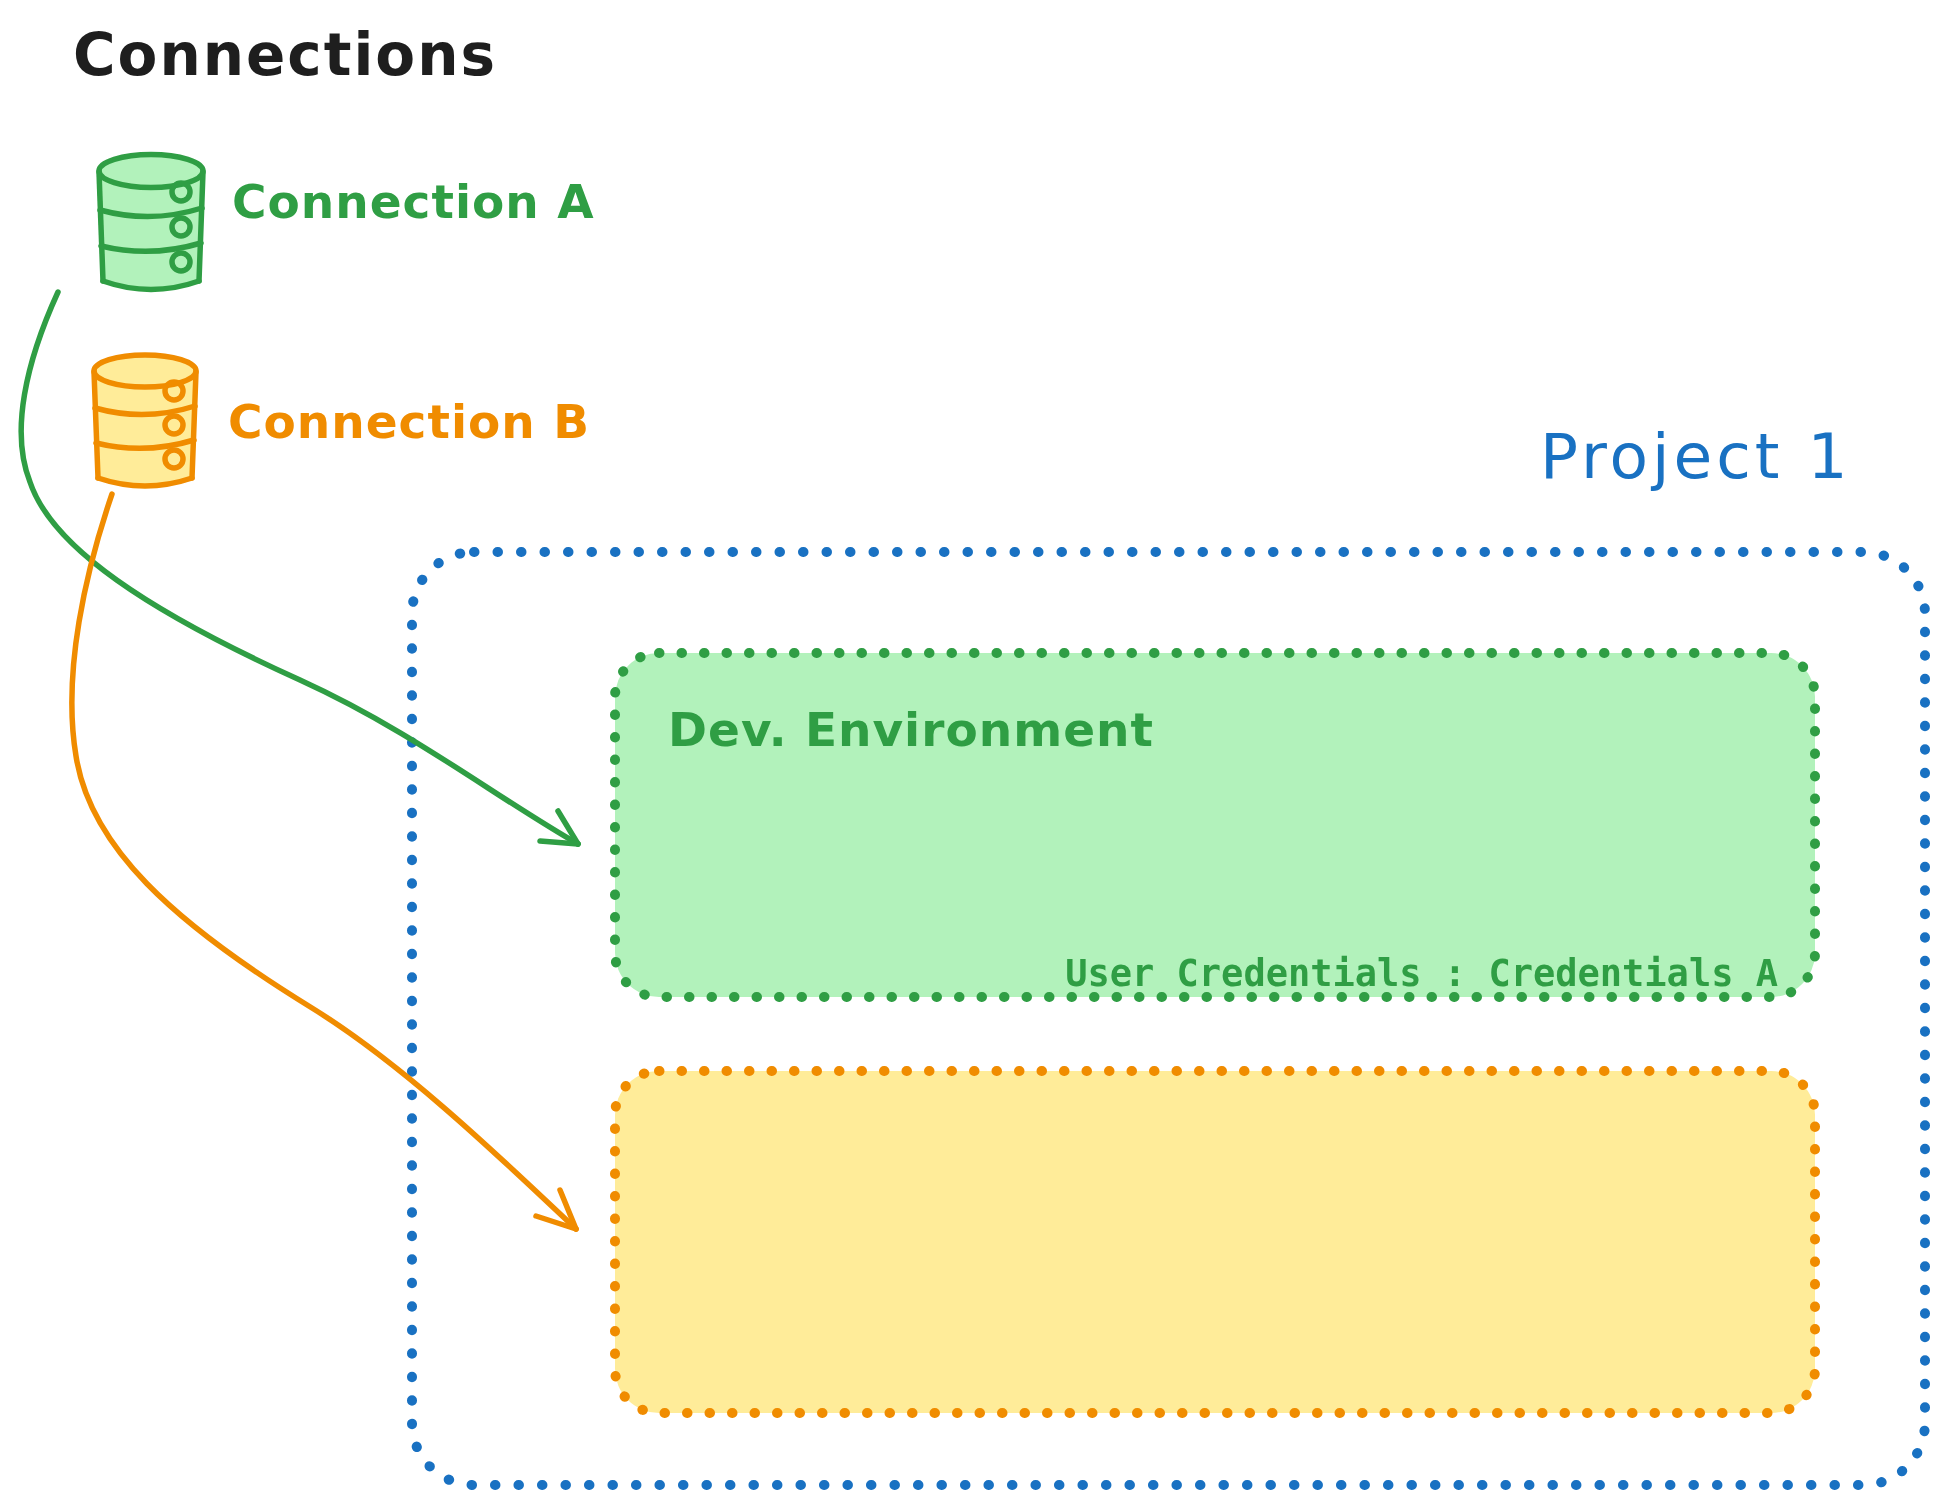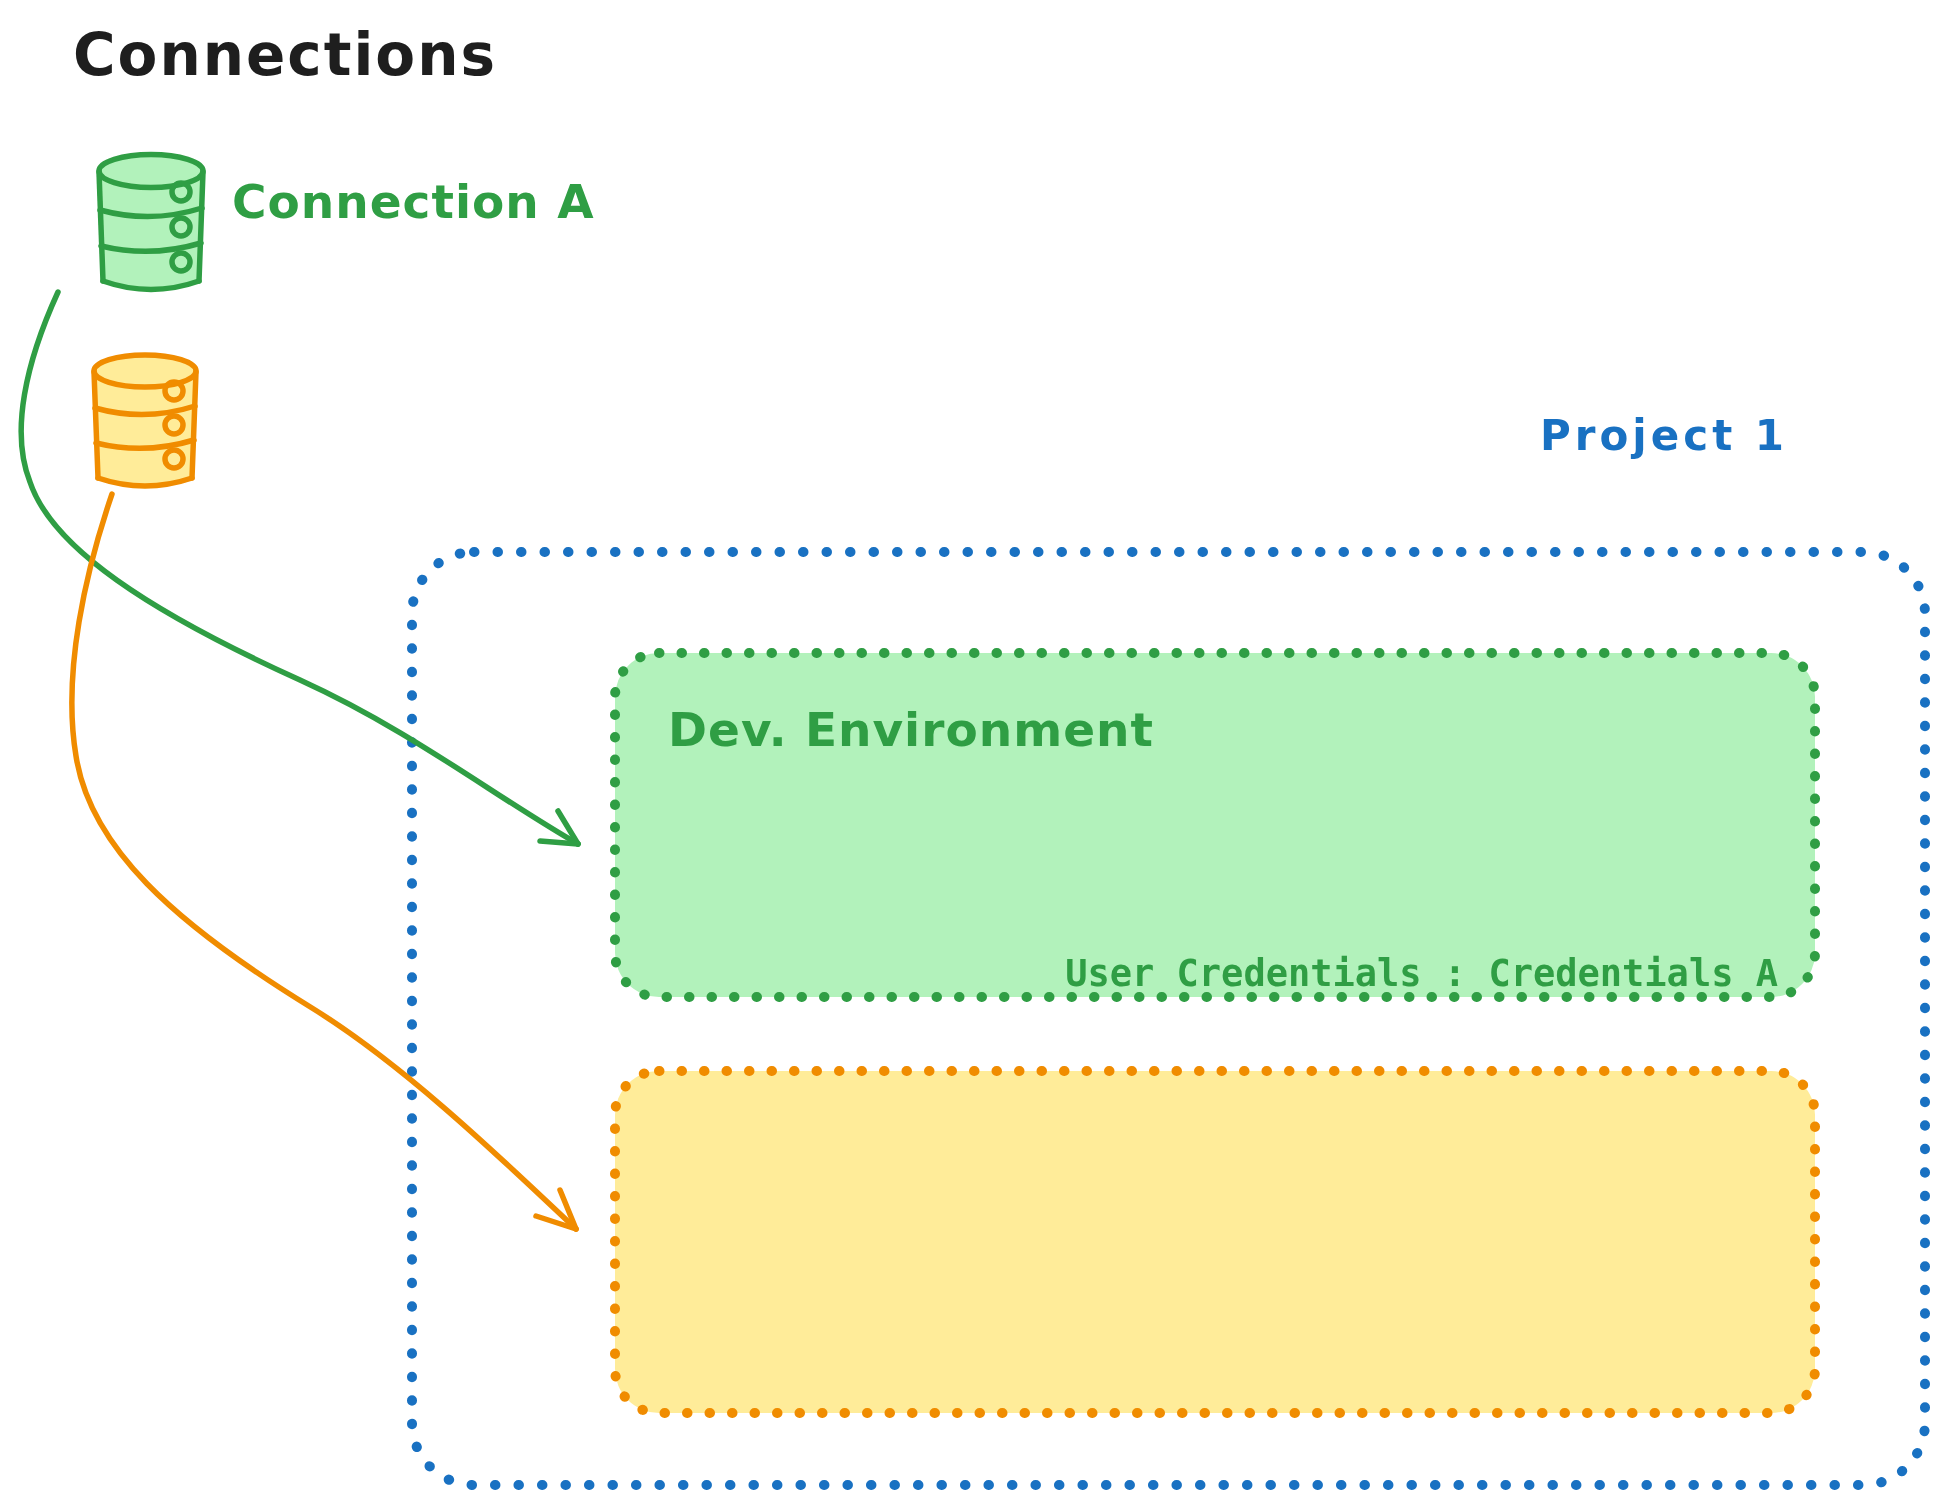--- a/index.html
+++ b/index.html
@@ -34,23 +34,23 @@
     color: #2f9e44;
     letter-spacing: 1px;
   }
   .conn-b-label {
     left: 228px; top: 396px;
     font-size: 47px;
     color: #f08c00;
     letter-spacing: 1px;
   }
   .project-title {
-    left: 1540px; top: 413px;
-    font-size: 42px;
-    font-weight: 700;
+    left: 1540px; top: 422px;
+    font-size: 63px;
+    font-weight: 400;
     letter-spacing: 4px;
     color: #1971c2;
   }
   .env-title {
     font-size: 47px;
     letter-spacing: 1px;
   }
   .dev-title { left: 668px; top: 704px; color: #2f9e44; }
   .prod-title { left: 672px; top: 1116px; color: #f08c00; }
   .cred-line {
@@ -119,20 +119,21 @@
         <circle cx="84" cy="41" r="9"></circle>
         <circle cx="84" cy="75" r="9"></circle>
         <circle cx="84" cy="109" r="9"></circle>
       </g>
     </g>
   </svg>
 
   <div class="label diagram-title">Connections</div>
 
   <div class="label conn-a-label">Connection A</div>
+  <div class="label conn-b-label">Connection B</div>
 
   <div class="label project-title">Project 1</div>
 
   <div class="label env-title dev-title">Dev. Environment</div>
   <div class="cred-line dev-cred">User Credentials : Credentials A</div>
 
 
 </div>
 
 </body></html>

